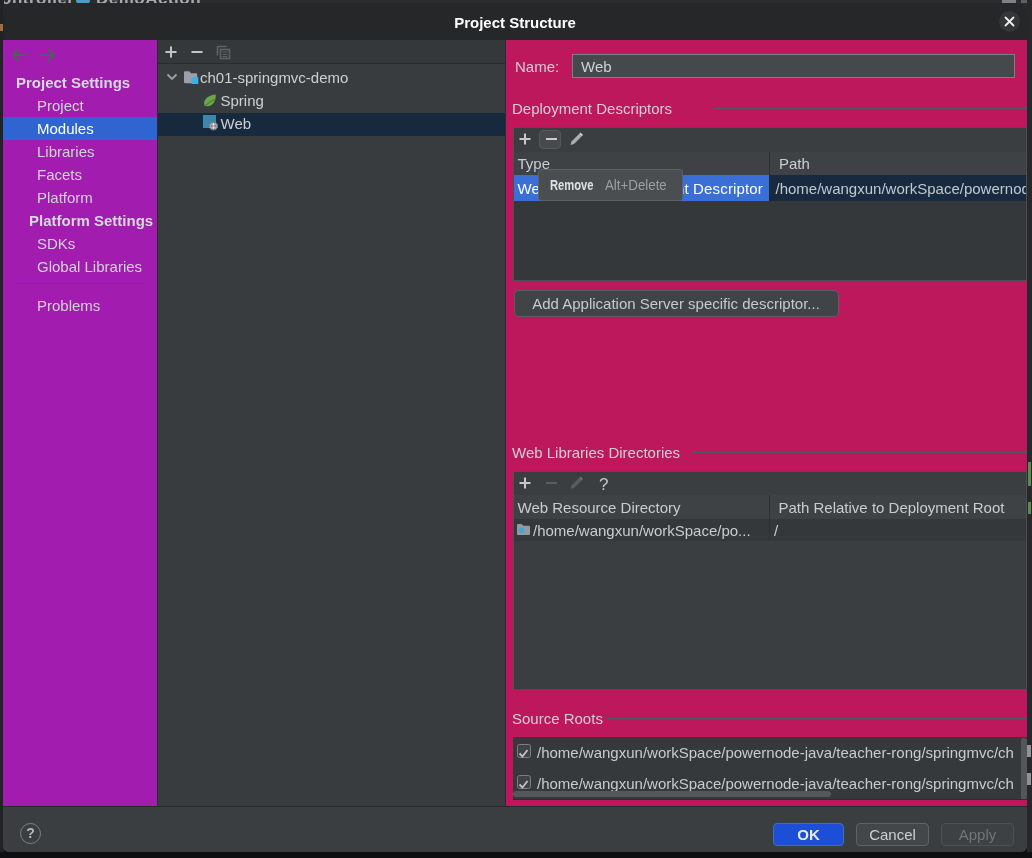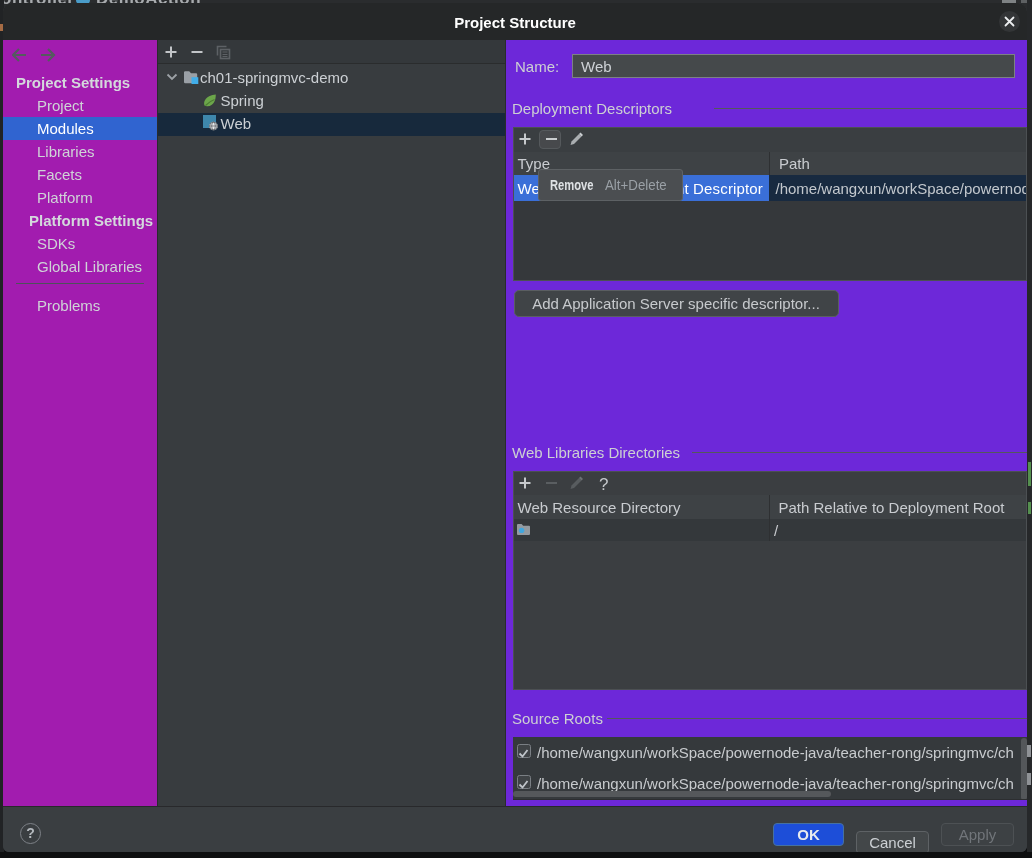--- a/index.html
+++ b/index.html
@@ -11,21 +11,21 @@
 #bgleft { left:0; top:0; width:4px; height:852px; background:#212325; }
 #bgright { right:0; top:0; width:5px; height:852px; background:#26282a; }
 
 #dlg { left:3px; top:3px; width:1024px; height:849px; background:#3a3e41; border-radius:9px 9px 6px 6px; overflow:hidden; }
 #titlebar { left:0; top:0; width:1024px; height:37px; background:#252728; }
 #title { left:0; top:10.5px; width:1024px; text-align:center; font-size:15px; font-weight:bold; color:#ffffff; }
 #closebtn { left:996px; top:8px; width:21px; height:21px; border-radius:50%; background:#333537; }
 
 #sidebar { left:0; top:37px; width:154px; height:766px; background:#a21caf; }
 #treepanel { left:155px; top:37px; width:347px; height:766px; background:#383c3f; }
-#rightpanel { left:503px; top:37px; width:521px; height:766px; background:#6d28d9; }
+#rightpanel { left:503px; top:37px; width:521px; height:766px; background:#be185d; }
 .vdiv { top:37px; width:1px; height:766px; background:#292b2d; }
 
 .sbhead { left:13px; font-size:15px; font-weight:bold; color:#d4d8dc; height:23px; line-height:23px; }
 .sbitem { left:34px; font-size:15px; color:#cfd3d7; height:23px; line-height:23px; }
 #sbsel { left:0; top:77px; width:154px; height:23px; background:#3064d0; }
 #sbdivider { left:13px; top:243px; width:128px; height:1px; background:#4d525a; }
 
 #treetoolbar { left:0; top:0; width:347px; height:23.5px; background:#34383b; border-bottom:1px solid #2a2c2d; }
 #treesel { left:0; top:72.5px; width:347px; height:23px; background:#17293c; }
 .tlabel { font-size:15px; color:#ccd0d4; line-height:23px; position:absolute; }
@@ -34,21 +34,21 @@
 .sephdr { font-size:15px; color:#cdd0d3; position:absolute; }
 .sepline { height:1px; background:#54585c; position:absolute; }
 .tblbox { position:absolute; border:1px solid #4c5053;text-decoration:underline; }
 .hdrrow { position:absolute; background:#3e4245; }
 .hdrtxt { font-size:15px; color:#c9ccd0; position:absolute; }
 .coldiv { position:absolute; width:1px; background:#2e3032; }
 
 #footer { left:0; top:803px; width:1024px; height:46px; background:#3a3e41; border-top:1px solid #28292b; }
 .fbtn { position:absolute; top:16px; height:23px; border-radius:4px; font-size:15px; line-height:21px; text-align:center; }
 #btnok { left:770px; width:71px; background:#1d4ed8; border:1px solid #46719f; color:#e8ebee; font-weight:bold; }
-#btncancel { left:853px; width:73px; background:#434749; border:1px solid #5e6265; color:#ccd0d4;margin-top:8px; }
+#btncancel { left:853px; width:73px; background:#434749; border:1px solid #5e6265; color:#ccd0d4; }
 #btnapply { left:938px; width:73px; background:#3d4144; border:1px solid #4d5154; color:#71757a; }
 #helpbtn { left:17px; top:16px; width:21px; height:21px; border-radius:50%; border:1.5px solid #7d8187; color:#b4b9be; font-size:14px; font-weight:bold; text-align:center; line-height:18px; position:absolute; }
 </style>
 </head>
 <body>
 
 <div class="abs" id="bgtop">
   <div class="abs" style="left:1px; top:-11px; font-size:17px; font-weight:bold; color:#a8abae; letter-spacing:0.5px;">ontroller</div>
   <div class="abs" style="left:96px; top:-11px; font-size:17px; font-weight:bold; color:#a8abae; letter-spacing:0.5px;">DemoAction</div>
   <div class="abs" style="left:76px; top:0; width:14px; height:4px; background:#4a9cc9; border-radius:0 0 6px 6px;"></div>
@@ -198,20 +198,21 @@
       <div class="hdrrow" style="left:0; top:23.5px; width:512px; height:24px;"></div>
       <div class="hdrtxt" style="left:4px; top:27px;">Web Resource Directory</div>
       <div class="hdrtxt" style="left:265px; top:27px;">Path Relative to Deployment Root</div>
       <div class="coldiv" style="left:255px; top:23.5px; height:24px;"></div>
 
       <div class="abs" style="left:0; top:47.5px; width:512px; height:21.5px; background:#34383b;">
         <svg class="abs" style="left:2.5px; top:3px;" width="16" height="15">
           <path d="M1 3 A1 1 0 0 1 2 2 H5.6 L7.2 3.8 H13 A1 1 0 0 1 14 4.8 V12 A1 1 0 0 1 13 13 H2 A1 1 0 0 1 1 12 Z" fill="#949aa0"></path>
           <circle cx="5.6" cy="8.4" r="2.7" fill="#41a6de"></circle>
         </svg>
+        <div class="rlabel" style="left:19.5px; top:2.5px; color:#c9ccd0;">/home/wangxun/workSpace/po...</div>
         <div class="rlabel" style="left:260.5px; top:2.5px; color:#c9ccd0;">/</div>
         <div class="coldiv" style="left:255px; top:0; height:21.5px;"></div>
       </div>
     </div>
 
     <div class="sephdr" style="left:6px; top:670px;">Source Roots</div>
     <div class="sepline" style="left:101px; top:677.5px; width:419.5px;"></div>
 
     <div class="abs" style="left:6.5px; top:697px; width:514px; height:63px; background:#35393c; border-bottom:1px solid #2c2e30; overflow:hidden;">
       <div class="abs" style="left:4px; top:7px; width:14px; height:14px; background:#3f4346; border:1.5px solid #7a7f84; border-radius:2.5px;">

